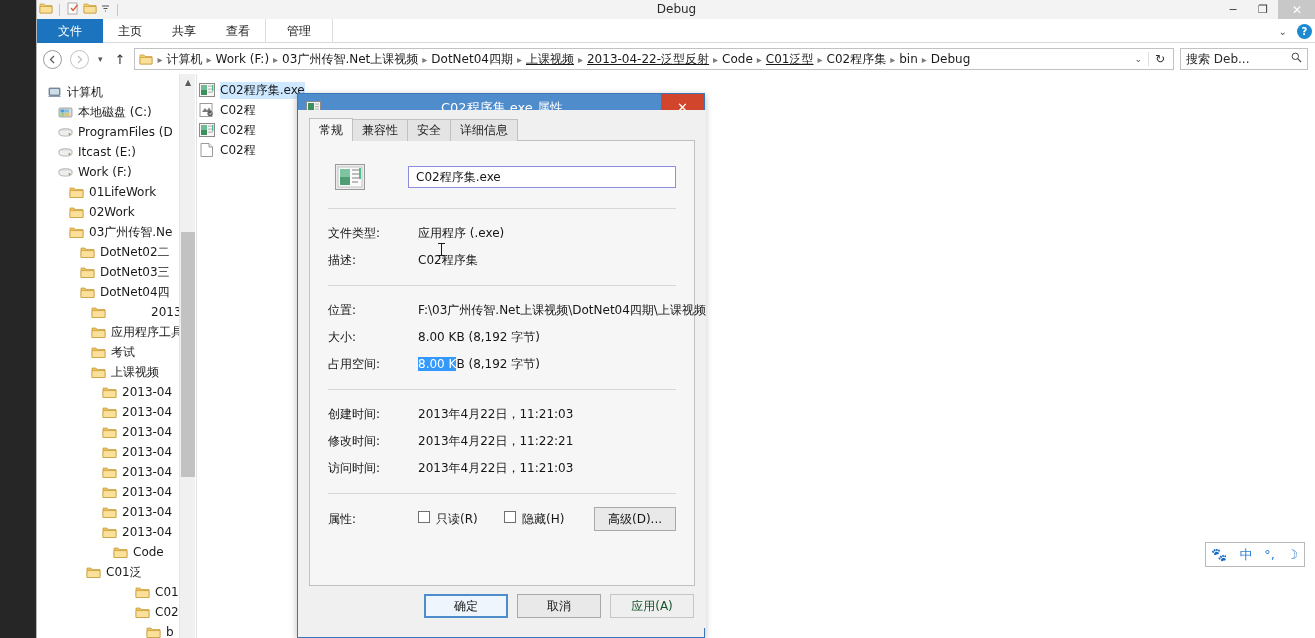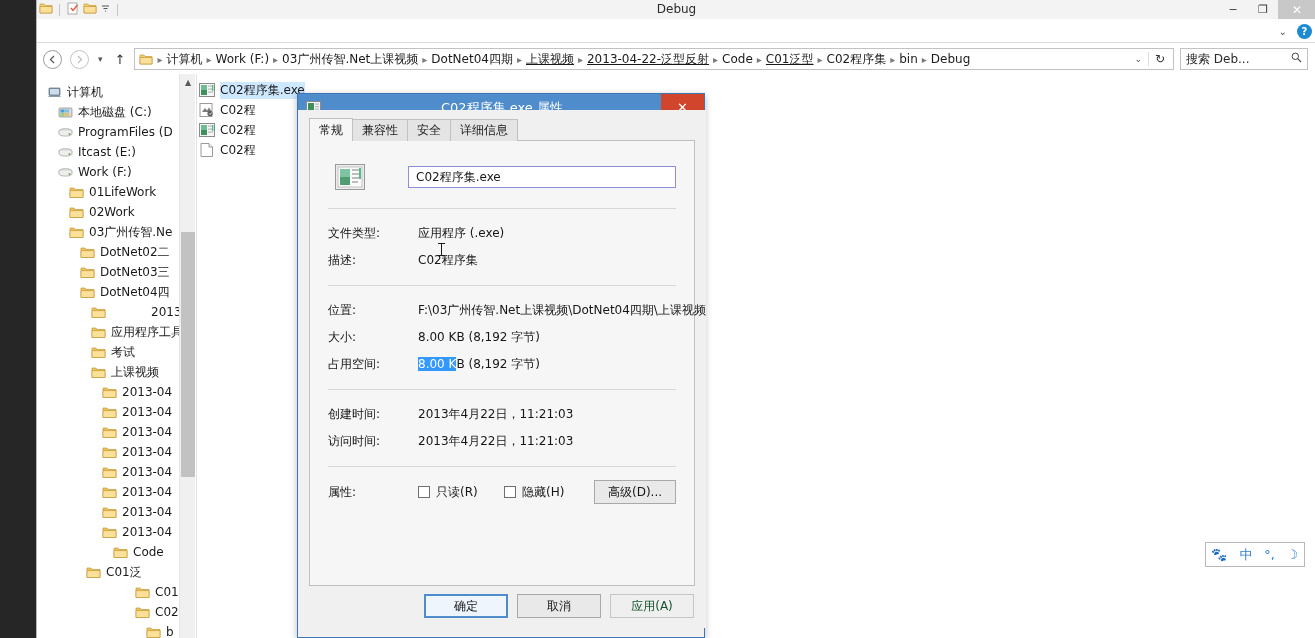--- a/index.html
+++ b/index.html
@@ -214,21 +214,21 @@
   .prow { display: flex; align-items: center; height: 27px; font-size: 12px; color: #161616; }
   .plabel { width: 90px; flex: none; }
   .pval { white-space: nowrap; }
   .pval .hl { background: #3399ff; color: #ffffff; margin-top: 28px; }
 
   .attr-row { display: flex; align-items: center; height: 28px; font-size: 12px; color: #161616; }
   .cb {
     width: 12px; height: 12px; border: 1px solid #6f6f6f; background: #fff;
     display: inline-block; margin-right: 6px;
   }
-  .cbwrap { display: flex; align-items: center; width: 86px; }
+  .cbwrap { display: flex; align-items: flex-start; width: 86px; }
   .advbtn {
     margin-left: auto; width: 82px; height: 24px;
     border: 1px solid #a9a9a9; background: #e9e9e9;
     font-size: 12px; color: #161616;
     display: flex; align-items: center; justify-content: center;
   }
 
   .ibeam {
     position: absolute; left: 131px; top: 102px;
     width: 1px; height: 13px; background: #1a1a1a;
@@ -302,20 +302,27 @@
 
       <div class="wbtns">
         <div class="wbtn">─</div>
         <div class="wbtn">❐</div>
         <div class="wbtn close">✕</div>
       </div>
     </div>
 
 
     <div class="ribbon">
+      <div class="rtabs">
+        <div class="rtab file">文件</div>
+        <div class="rtab">主页</div>
+        <div class="rtab">共享</div>
+        <div class="rtab">查看</div>
+        <div class="rtab ctx">管理</div>
+      </div>
       <div class="ribbon-right">
         <span class="chev">⌄</span>
         <span class="help-icon">?</span>
       </div>
     </div>
 
     <div class="addrbar">
       <div class="navbtn">
         <svg width="9" height="9" viewBox="0 0 9 9">
             <path d="M6 1L2.5 4.5 6 8" stroke="#555" stroke-width="1.2" fill="none"></path>
@@ -704,20 +711,24 @@
             <span class="pval"><span class="hl">8.00 K</span><span>B (8,192 字节)</span></span>
           </div>
 
           <div class="hr"></div>
 
           <div class="prow">
             <span class="plabel">创建时间:</span>
             <span class="pval">2013年4月22日，11:21:03</span>
           </div>
           <div class="prow">
+            <span class="plabel">修改时间:</span>
+            <span class="pval">2013年4月22日，11:22:21</span>
+          </div>
+          <div class="prow">
             <span class="plabel">访问时间:</span>
             <span class="pval">2013年4月22日，11:21:03</span>
           </div>
 
           <div class="hr"></div>
 
           <div class="attr-row">
             <span class="plabel">属性:</span>
             <span class="cbwrap">
               <span class="cb"></span>

